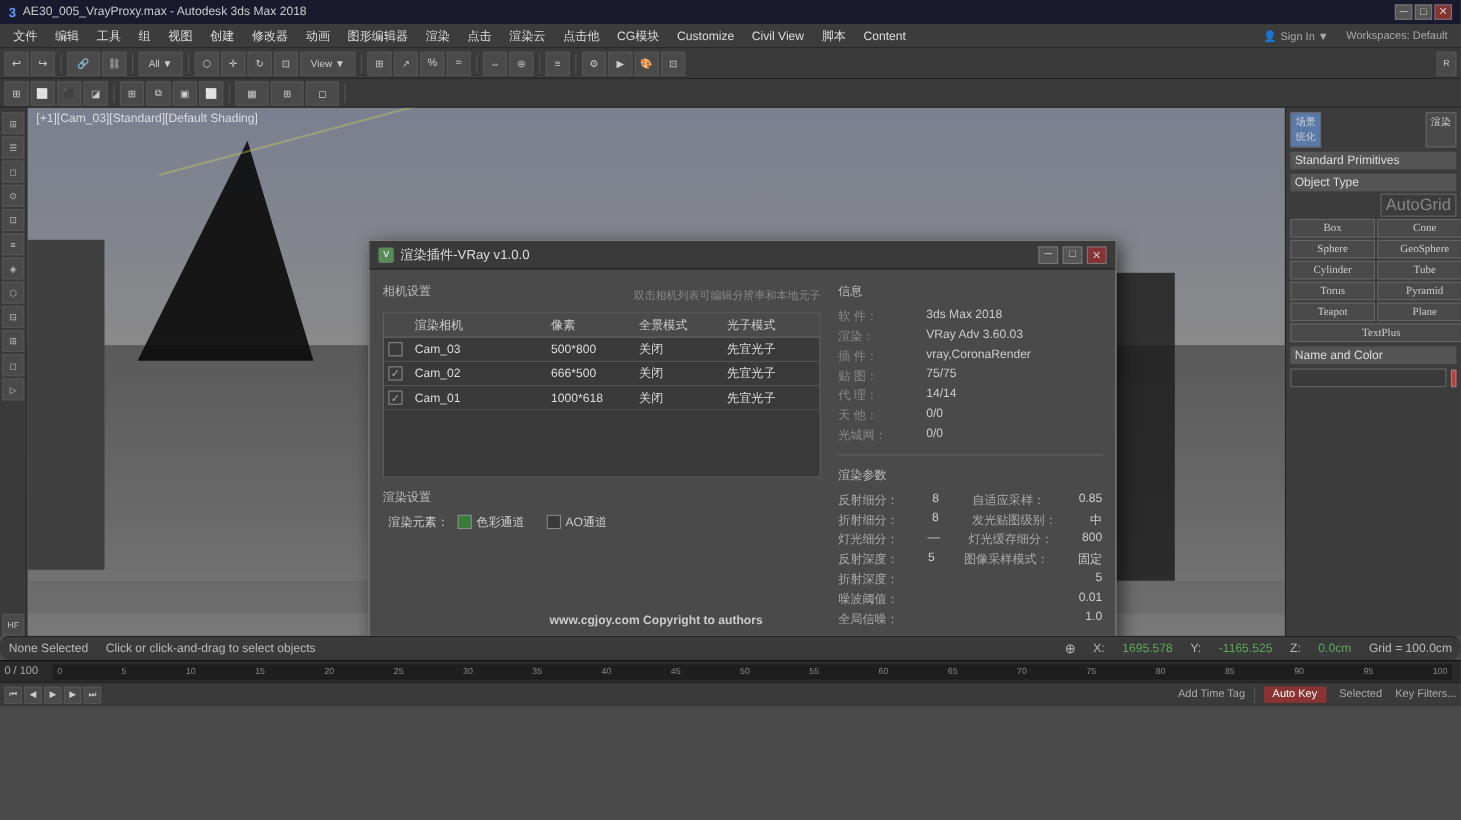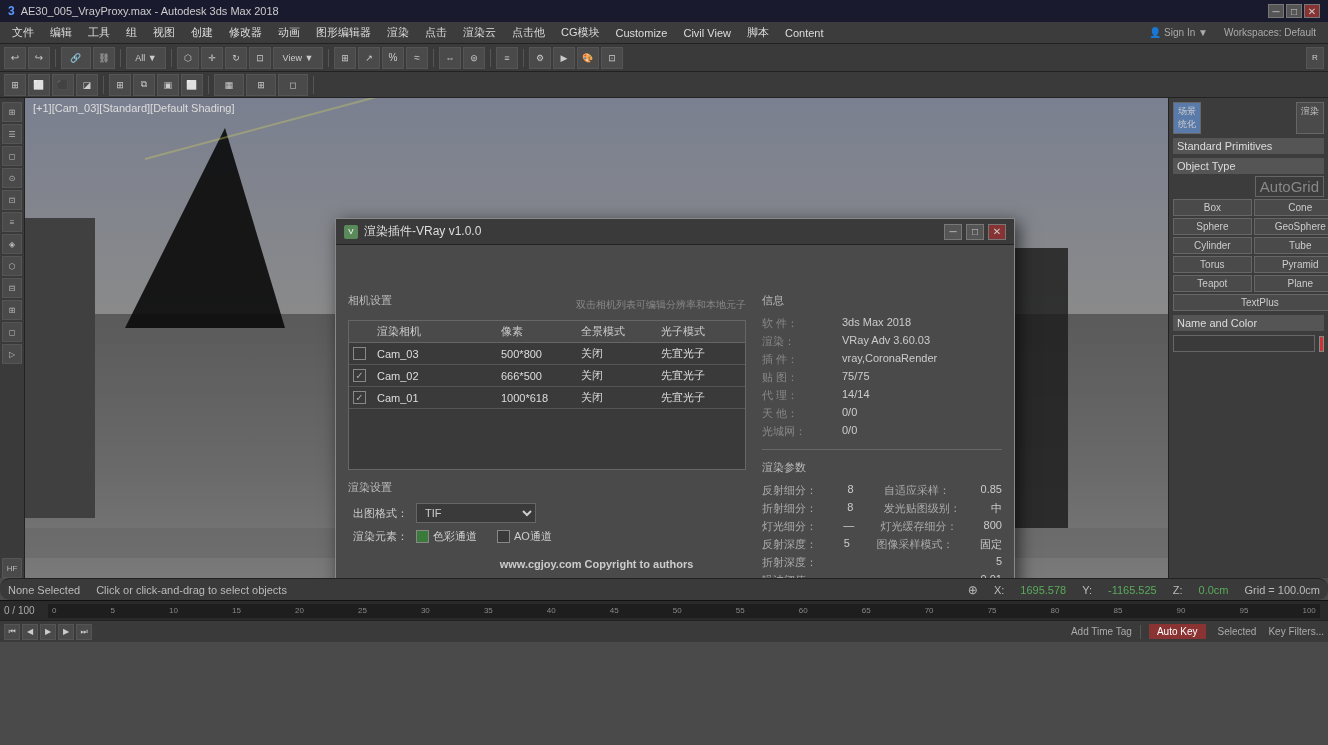--- a/index.html
+++ b/index.html
@@ -139,20 +139,21 @@
       margin-bottom: 4px;
     }
     .obj-btn {
       background: #4a4a4a;
       border: 1px solid #666;
       color: #ccc;
       padding: 2px 20px;
       font-size: 10px;
       cursor: pointer;
       text-align: center;
+      font-family: Liberation Serif, serif;
     }
     .name-color-row {
       display: flex;
       align-items: center;
       gap: 4px;
       margin-top: 4px;
     }
     .color-swatch {
       width: 16px;
       height: 16px;
@@ -256,21 +257,20 @@
       justify-content: center;
       cursor: pointer;
       font-size: 10px;
     }
     .dialog-ctrl-btn.close { background: #883333; }
 
     .dialog-body {
       padding: 12px;
       display: flex;
       gap: 16px;
-      margin-top: 36px;
     }
 
     
     .dialog-left {
       flex: 1;
     }
     .dialog-right {
       width: 240px;
     }
 
@@ -652,29 +652,20 @@
 
               <div style="height:60px; background:#3a3a3a;"></div>
             </div>
           </div>
 
 
           <div class="settings-section">
             <div class="section-title">渲染设置</div>
 
 
-            <div class="settings-row">
-              <span class="settings-label">出图格式：</span>
-              <select class="format-select">
-                <option>TIF</option>
-                <option>JPG</option>
-                <option>PNG</option>
-                <option>EXR</option>
-              </select>
-            </div>
 
             <div class="settings-row">
               <span class="settings-label">渲染元素：</span>
               <div class="checkbox-row">
                 <div class="small-checkbox checked"></div>
                 <span>色彩通道</span>
               </div>
               <div class="checkbox-row" style="margin-left:12px;">
                 <div class="small-checkbox"></div>
                 <span>AO通道</span>

